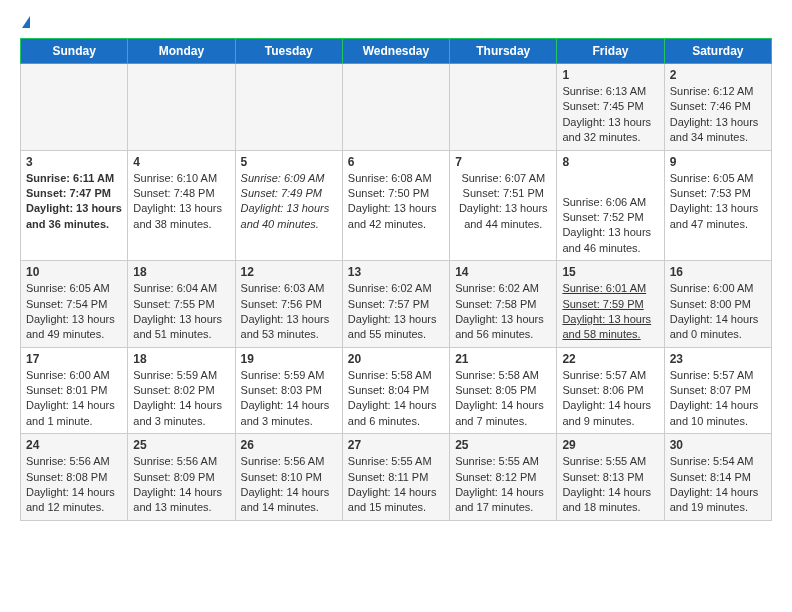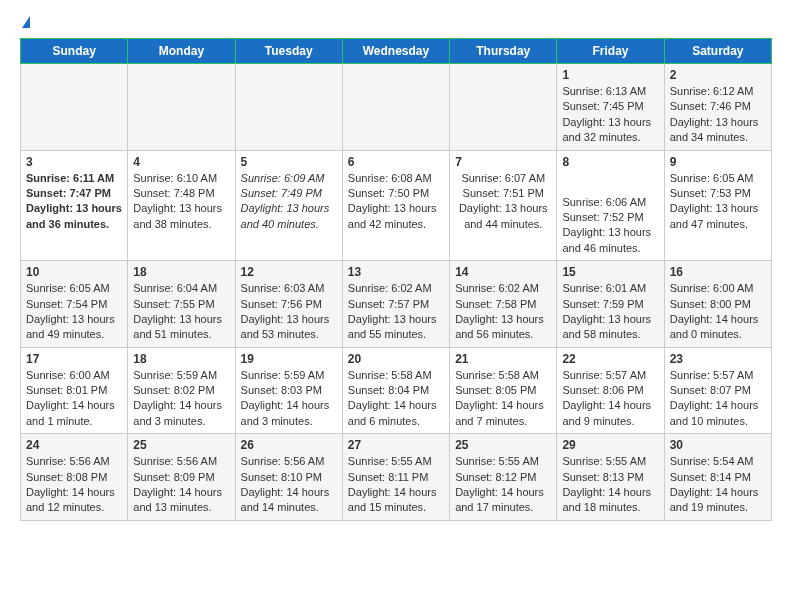--- a/index.html
+++ b/index.html
@@ -240,21 +240,21 @@
           </td>
           <td>
             <span class="day-number">14</span>
             <div class="day-info" style="white-space: pre-line;">Sunrise: 6:02 AM
 Sunset: 7:58 PM
 Daylight: 13 hours
 and 56 minutes.</div>
           </td>
           <td>
             <span class="day-number">15</span>
-            <div class="day-info" style="white-space: pre-line;">Sunrise: 6:01 AM
+            <div class="day-info" style="white-space: pre-line; text-decoration: underline;">Sunrise: 6:01 AM
 Sunset: 7:59 PM
 Daylight: 13 hours
 and 58 minutes.</div>
           </td>
           <td>
             <span class="day-number">16</span>
             <div class="day-info" style="white-space: pre-line;">Sunrise: 6:00 AM
 Sunset: 8:00 PM
 Daylight: 14 hours
 and 0 minutes.</div>

